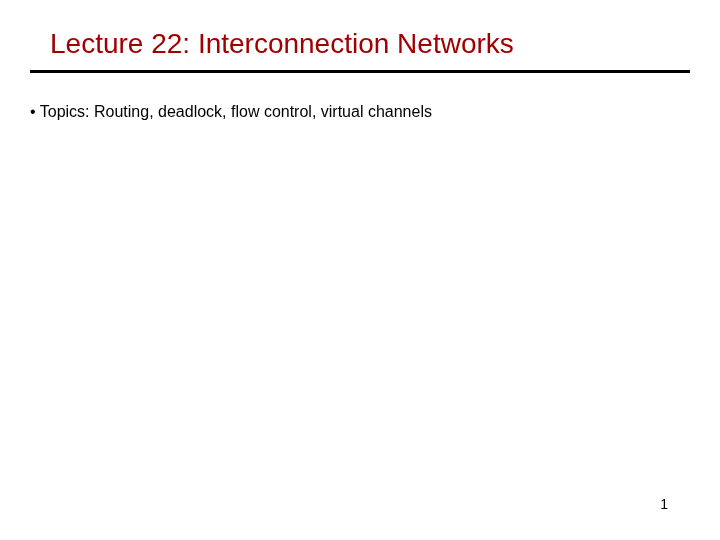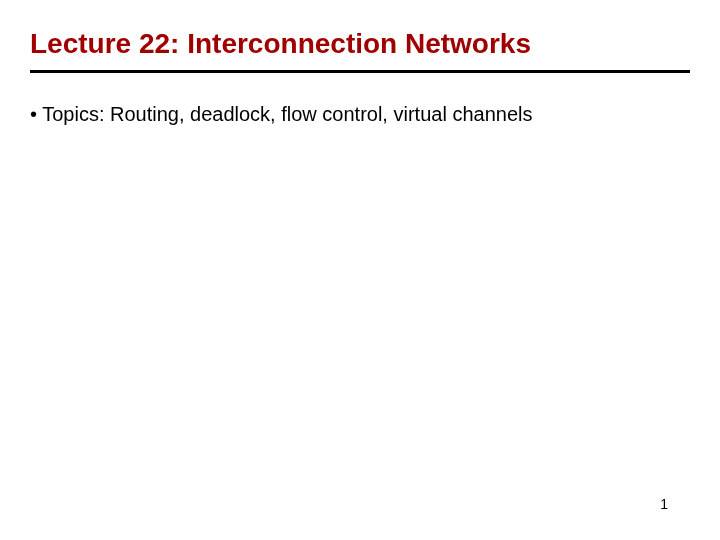--- a/index.html
+++ b/index.html
@@ -17,32 +17,33 @@
     }
     .slide {
       width: 100%;
       height: 100%;
       padding: 20px 30px;
       position: relative;
     }
     .title {
       color: #a00000;
       font-size: 28px;
-      font-weight: bold;
+      font-weight: normal;
       margin-top: 8px;
       margin-bottom: 10px;
+      margin-left: 20px;
     }
     .divider {
       border: none;
       border-top: 3px solid #000000;
       margin-bottom: 30px;
     }
     .bullet-line {
       color: #000000;
-      font-size: 20px;
+      font-size: 16px;
       font-weight: normal;
     }
     .page-number {
       position: absolute;
       bottom: 28px;
       right: 52px;
       font-size: 14px;
       color: #000000;
     }
   </style>

